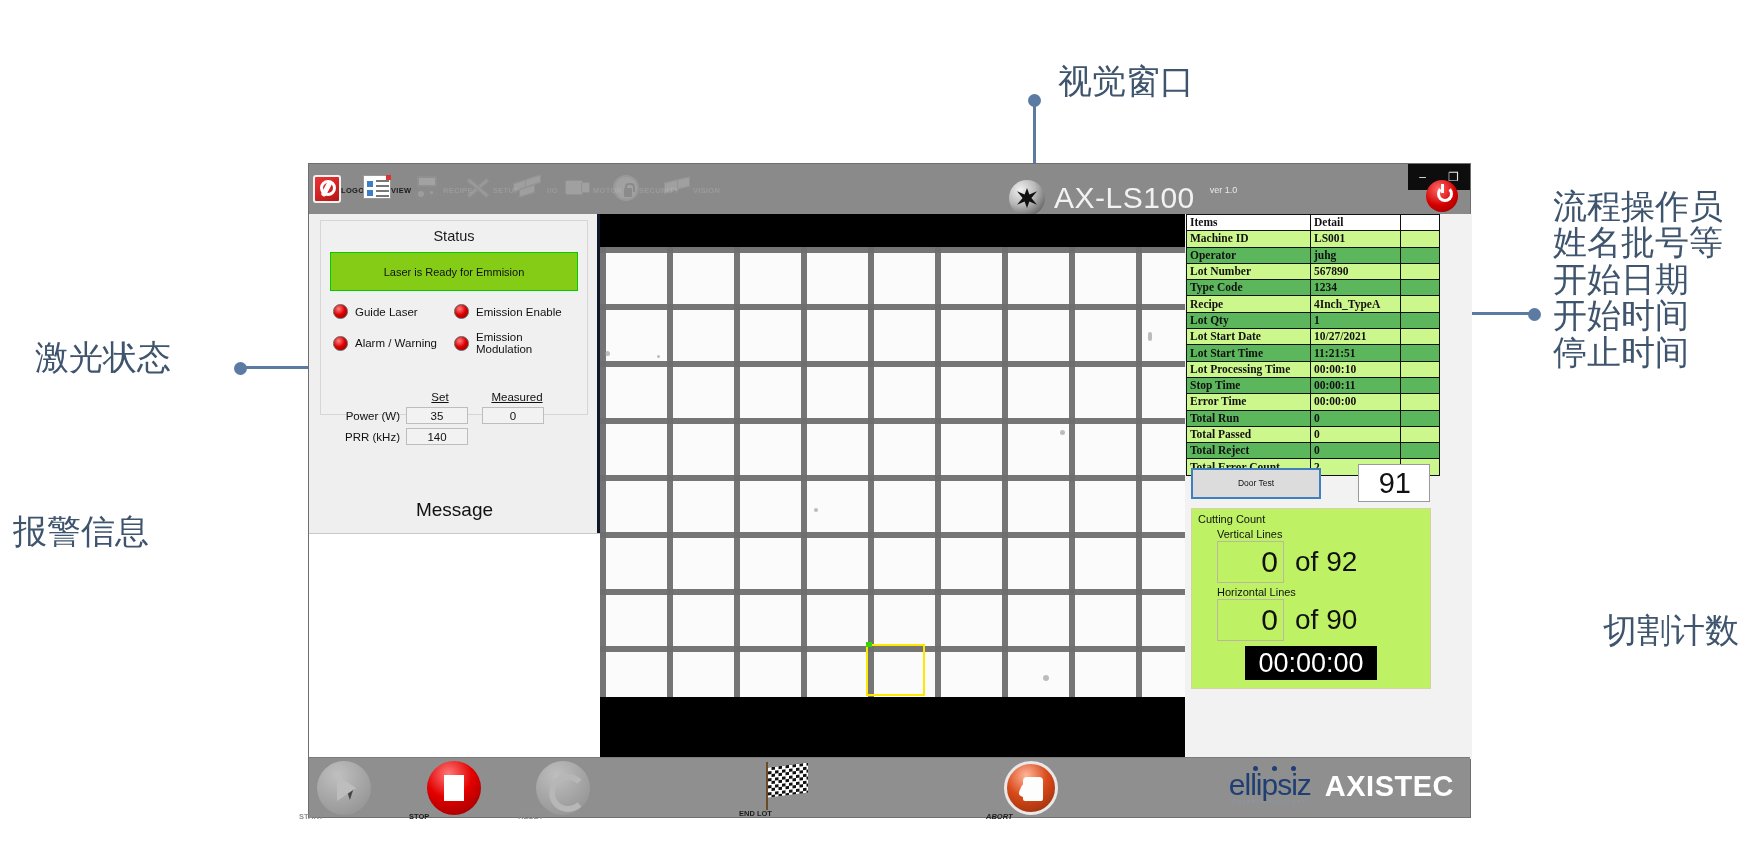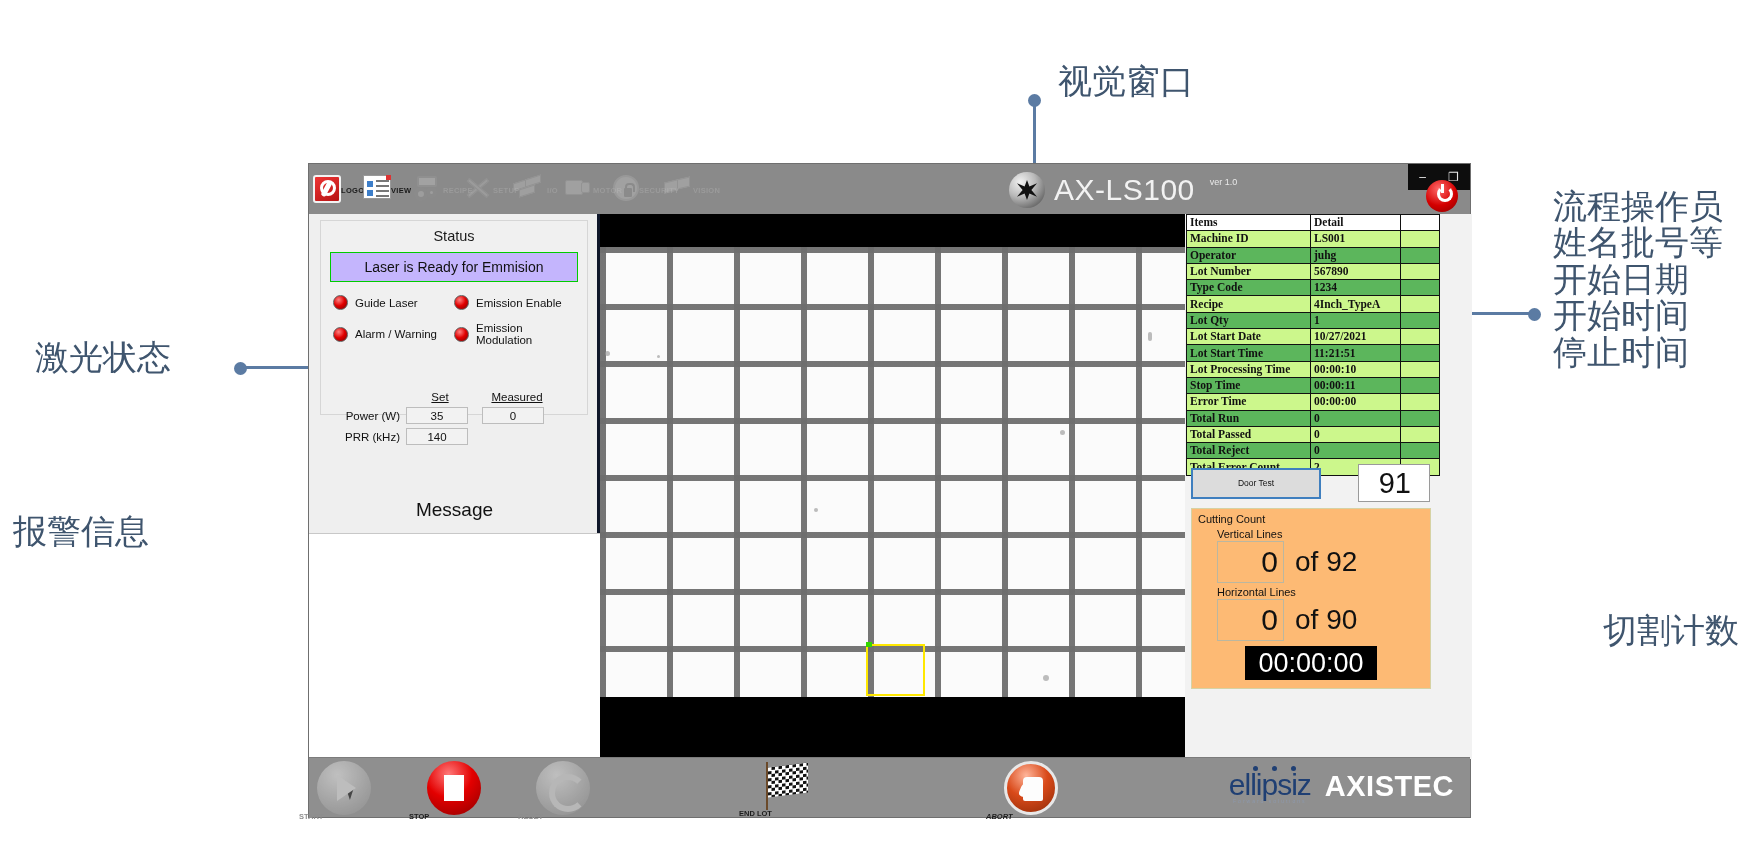--- a/index.html
+++ b/index.html
@@ -106,21 +106,21 @@
     background:#8f8f8f; border-radius:1px; }
   .ico-lock:after { content:""; position:absolute; left:10px; top:6px; width:6px; height:7px;
     border:2px solid #8f8f8f; border-bottom:none; border-radius:4px 4px 0 0; }
 
   .ico-vision { width:30px; height:22px; position:relative; }
   .ico-vision u { position:absolute; display:block; background:#c6c6c6; border:1px solid #a4a4a4; }
   .ico-vision .v1 { width:14px; height:11px; left:1px; top:6px; transform:skewY(-14deg); }
   .ico-vision .v2 { width:13px; height:10px; left:14px; top:3px; transform:skewY(-14deg); }
 
   .brandwrap {
-    position:absolute; left:700px; top:8px; display:flex; align-items:center; gap:9px;
+    position:absolute; left:700px; top:16px; display:flex; align-items:center; gap:9px;
   }
   .brand-logo {
     width:36px; height:36px; border-radius:50%;
     background:radial-gradient(circle at 32% 28%, #f2f2f2 0%, #b9b9b9 42%, #3c3c3c 100%);
     position:relative;
   }
   .brand-logo:after{
     content:""; position:absolute; left:8px; top:8px; width:20px; height:20px;
     background:#111;
     clip-path:polygon(50% 0%, 62% 32%, 100% 16%, 72% 50%, 100% 84%, 62% 68%, 50% 100%, 38% 68%, 0% 84%, 28% 50%, 0% 16%, 38% 32%);
@@ -153,23 +153,23 @@
   .leftpanel {
     position:absolute; left:0; top:50px; width:291px; height:545px;
     background:#efefef; border-right:3px solid #0f172a;
   }
   .statusbox {
     position:absolute; left:11px; top:6px; width:268px; height:195px;
     background:#f0f0f0; border:1px solid #d6d6d6;
   }
   .status-title { text-align:center; font-size:14.5px; color:#1b1b1b; margin-top:7px; }
   .status-bar {
-    margin:8px 9px 0 9px; height:30px; background:#c4b5fd; border:1px solid #0c0;
+    margin:8px 9px 0 9px; height:39px; background:#84cc16; border:1px solid #0c0;
     display:flex; align-items:center; justify-content:center;
-    font-size:14px; color:#111;
+    font-size:11px; color:#111;
   }
   .lamps { margin-top:13px; padding:0 12px; }
   .lamprow { display:flex; margin-bottom:12px; }
   .lampcell { display:flex; align-items:center; width:50%; }
   .lamp {
     width:15px; height:15px; border-radius:50%;
     background:radial-gradient(circle at 36% 30%, #ff8080 0%, #e00000 48%, #7d0000 100%);
     border:1px solid #5f5f5f; margin-right:7px; flex:none;
   }
   .lamplbl { font-size:11.5px; color:#111; }
@@ -245,21 +245,21 @@
     width:130px; height:31px; background:#dcdcdc; border:2px solid #3f7fbf;
     display:flex; align-items:center; justify-content:center;
     font-size:8.5px; color:#111;
   }
   .bignum {
     margin-left:37px; width:72px; height:38px; background:#fff; border:1px solid #9a9a9a;
     display:flex; align-items:center; justify-content:flex-end; padding-right:18px;
     font-size:29px; color:#111;
   }
   .cutbox {
-    margin-top:6px; width:240px; background:#fdba74; border:1px solid #d6d2a4;
+    margin-top:6px; width:240px; background:#bef264; border:1px solid #d6d2a4;
     padding:4px 0 8px 0; position:relative;
   }
   .cut-title { font-size:11px; color:#111; margin-left:6px; }
   .cut-sub { font-size:11px; color:#111; margin:3px 0 1px 25px; }
   .cut-row { display:flex; align-items:center; margin-left:25px; }
   .cut-field {
     width:67px; height:42px; background:transparent; border:1px solid #bbb7a0;
     display:flex; align-items:center; justify-content:flex-end; padding-right:5px;
     font-size:30px; color:#111;
   }

